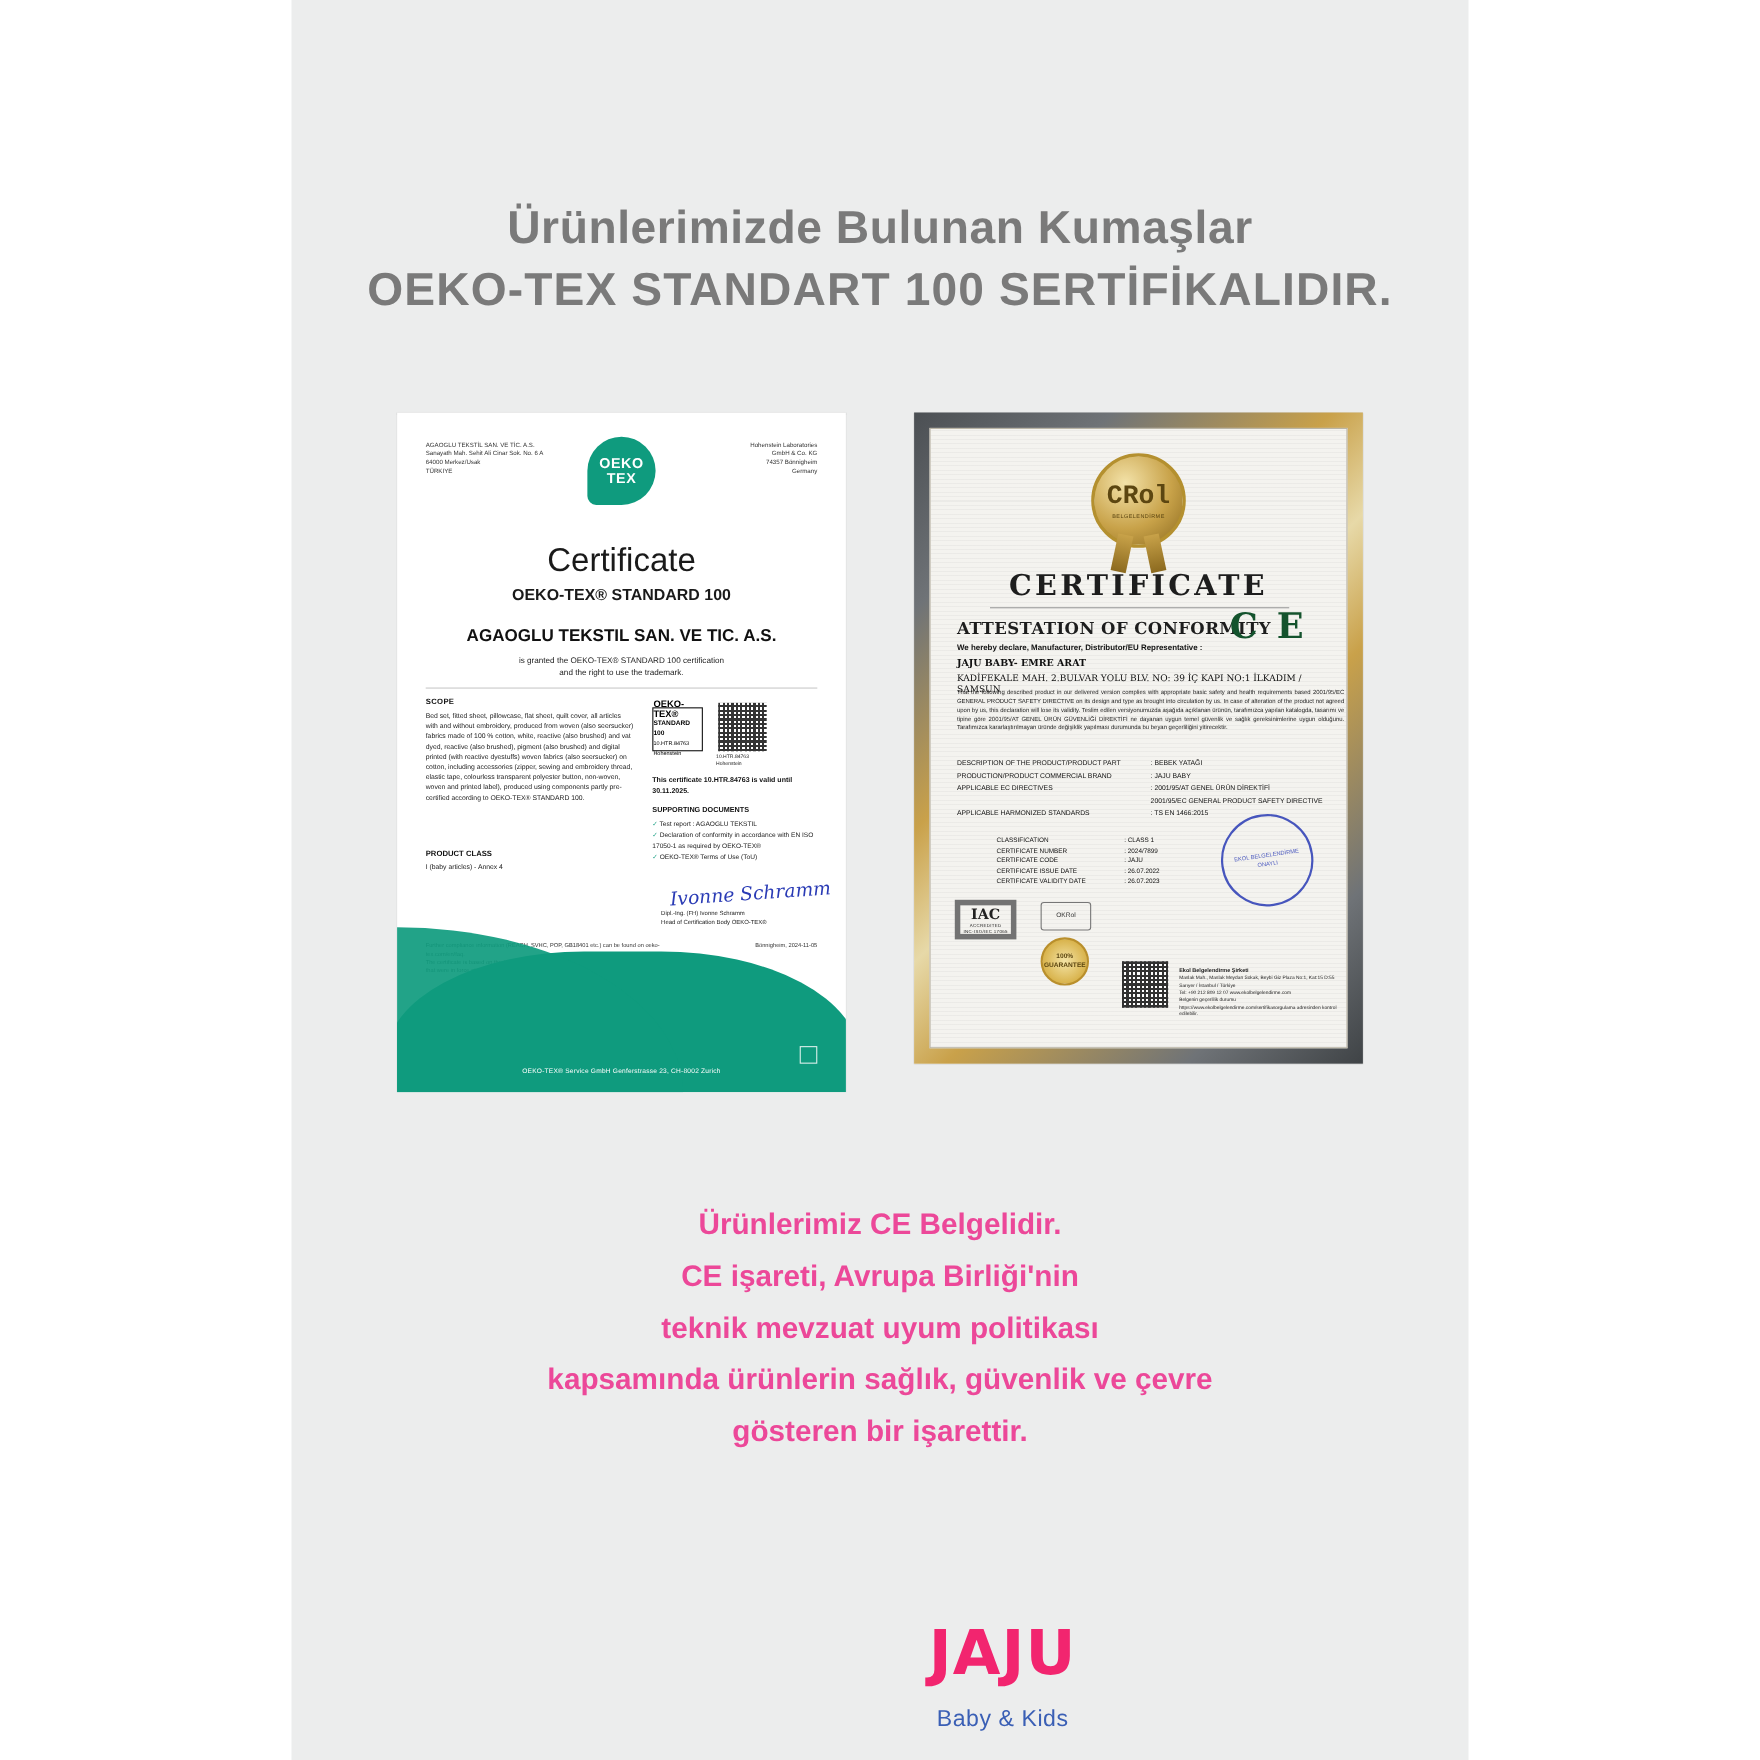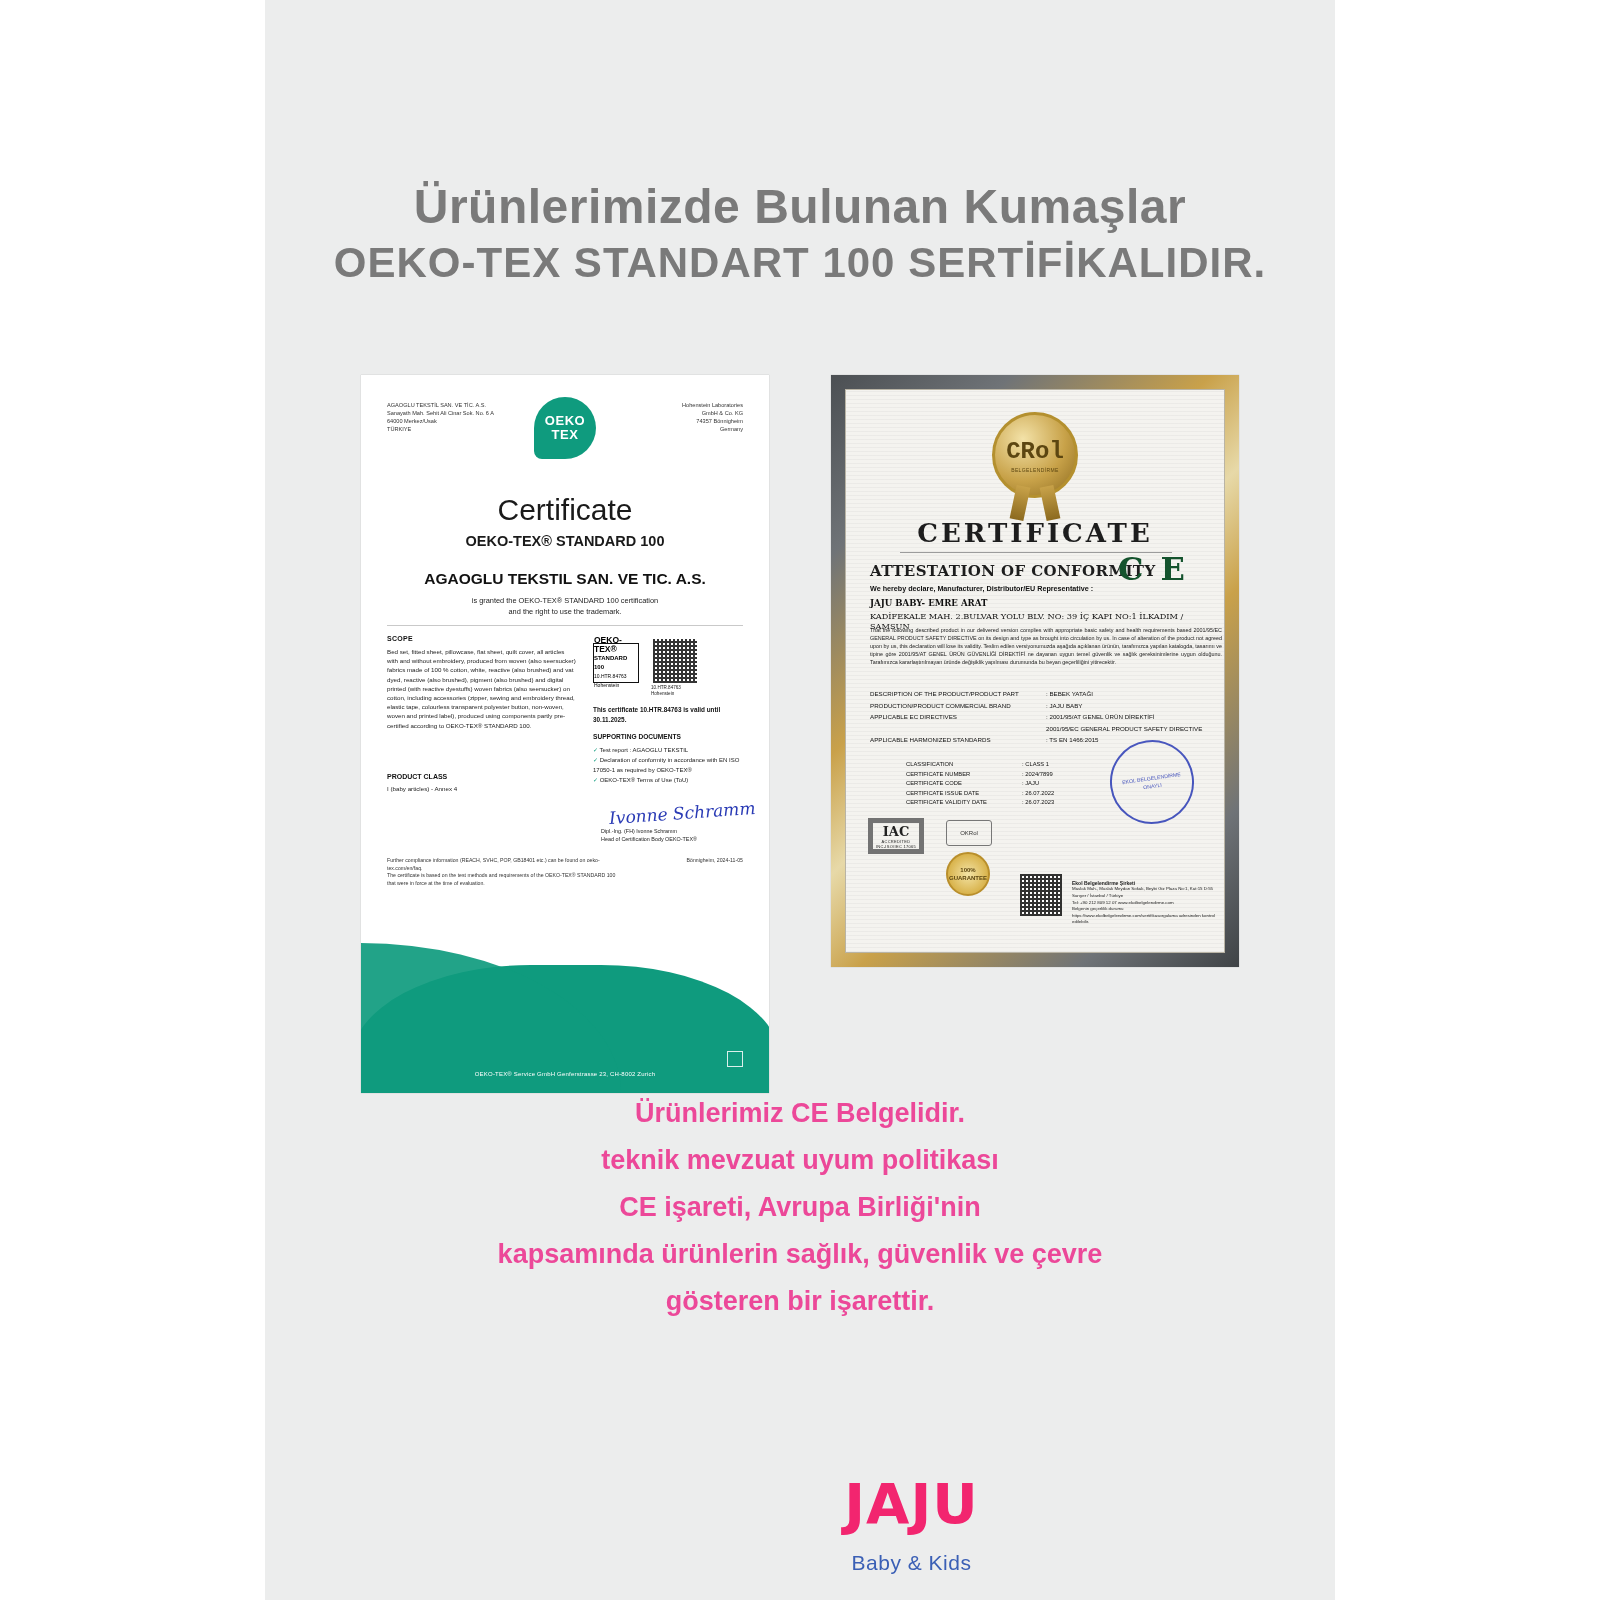--- a/index.html
+++ b/index.html
@@ -24,37 +24,37 @@
   
   .headline {
     position: absolute;
     left: 265px; top: 180px;
     width: 1070px;
     text-align: center;
     color: #7a7a7a;
     font-weight: bold;
     letter-spacing: 0.5px;
   }
-  .headline .l1 { font-size: 48px; line-height: 54px; }
+  .headline .l1 { font-size: 42px; line-height: 54px; }
   .headline .l2 { font-size: 42px; line-height: 58px; letter-spacing: 1px; }
 
   
   .certs {
     position: absolute;
     left: 265px; top: 375px;
     width: 1070px; height: 595px;
     display: flex;
     justify-content: center;
     gap: 62px;
   }
 
   
   .oeko {
     position: relative;
-    width: 408px; height: 718px;
+    width: 408px; height: 618px;
     background: #ffffff;
     overflow: hidden;
     box-shadow: 0 0 1px rgba(0,0,0,.25);
   }
   .oeko .wave {
     position: absolute; left: -10px; bottom: 0;
     width: 430px; height: 128px;
     background: #0f9b7e;
     border-radius: 180px 180px 0 0 / 96px 96px 0 0;
   }
@@ -501,22 +501,22 @@
           <div>Maslak Mah., Maslak Meydan Sokak, Beybi Giz Plaza No:1, Kat:15 D:55 Sarıyer / İstanbul / Türkiye</div>
           <div>Tel: +90 212 809 12 07  www.ekolbelgelendirme.com</div>
           <div>Belgenin geçerlilik durumu https://www.ekolbelgelendirme.com/sertifikasorgulama adresinden kontrol edilebilir.</div>
         </div>
       </div>
     </div>
   </div>
 
   <div class="paragraph">
     <div>Ürünlerimiz CE Belgelidir.</div>
+    <div>CE işareti, Avrupa Birliği'nin</div>
     <div>teknik mevzuat uyum politikası</div>
-    <div>CE işareti, Avrupa Birliği'nin</div>
     <div>kapsamında ürünlerin sağlık, güvenlik ve çevre</div>
     <div>gösteren bir işarettir.</div>
   </div>
 
   <div class="brand">
     <div class="name">JAJU</div>
     <div class="tag">Baby &amp; Kids</div>
   </div>
 </div>
 

